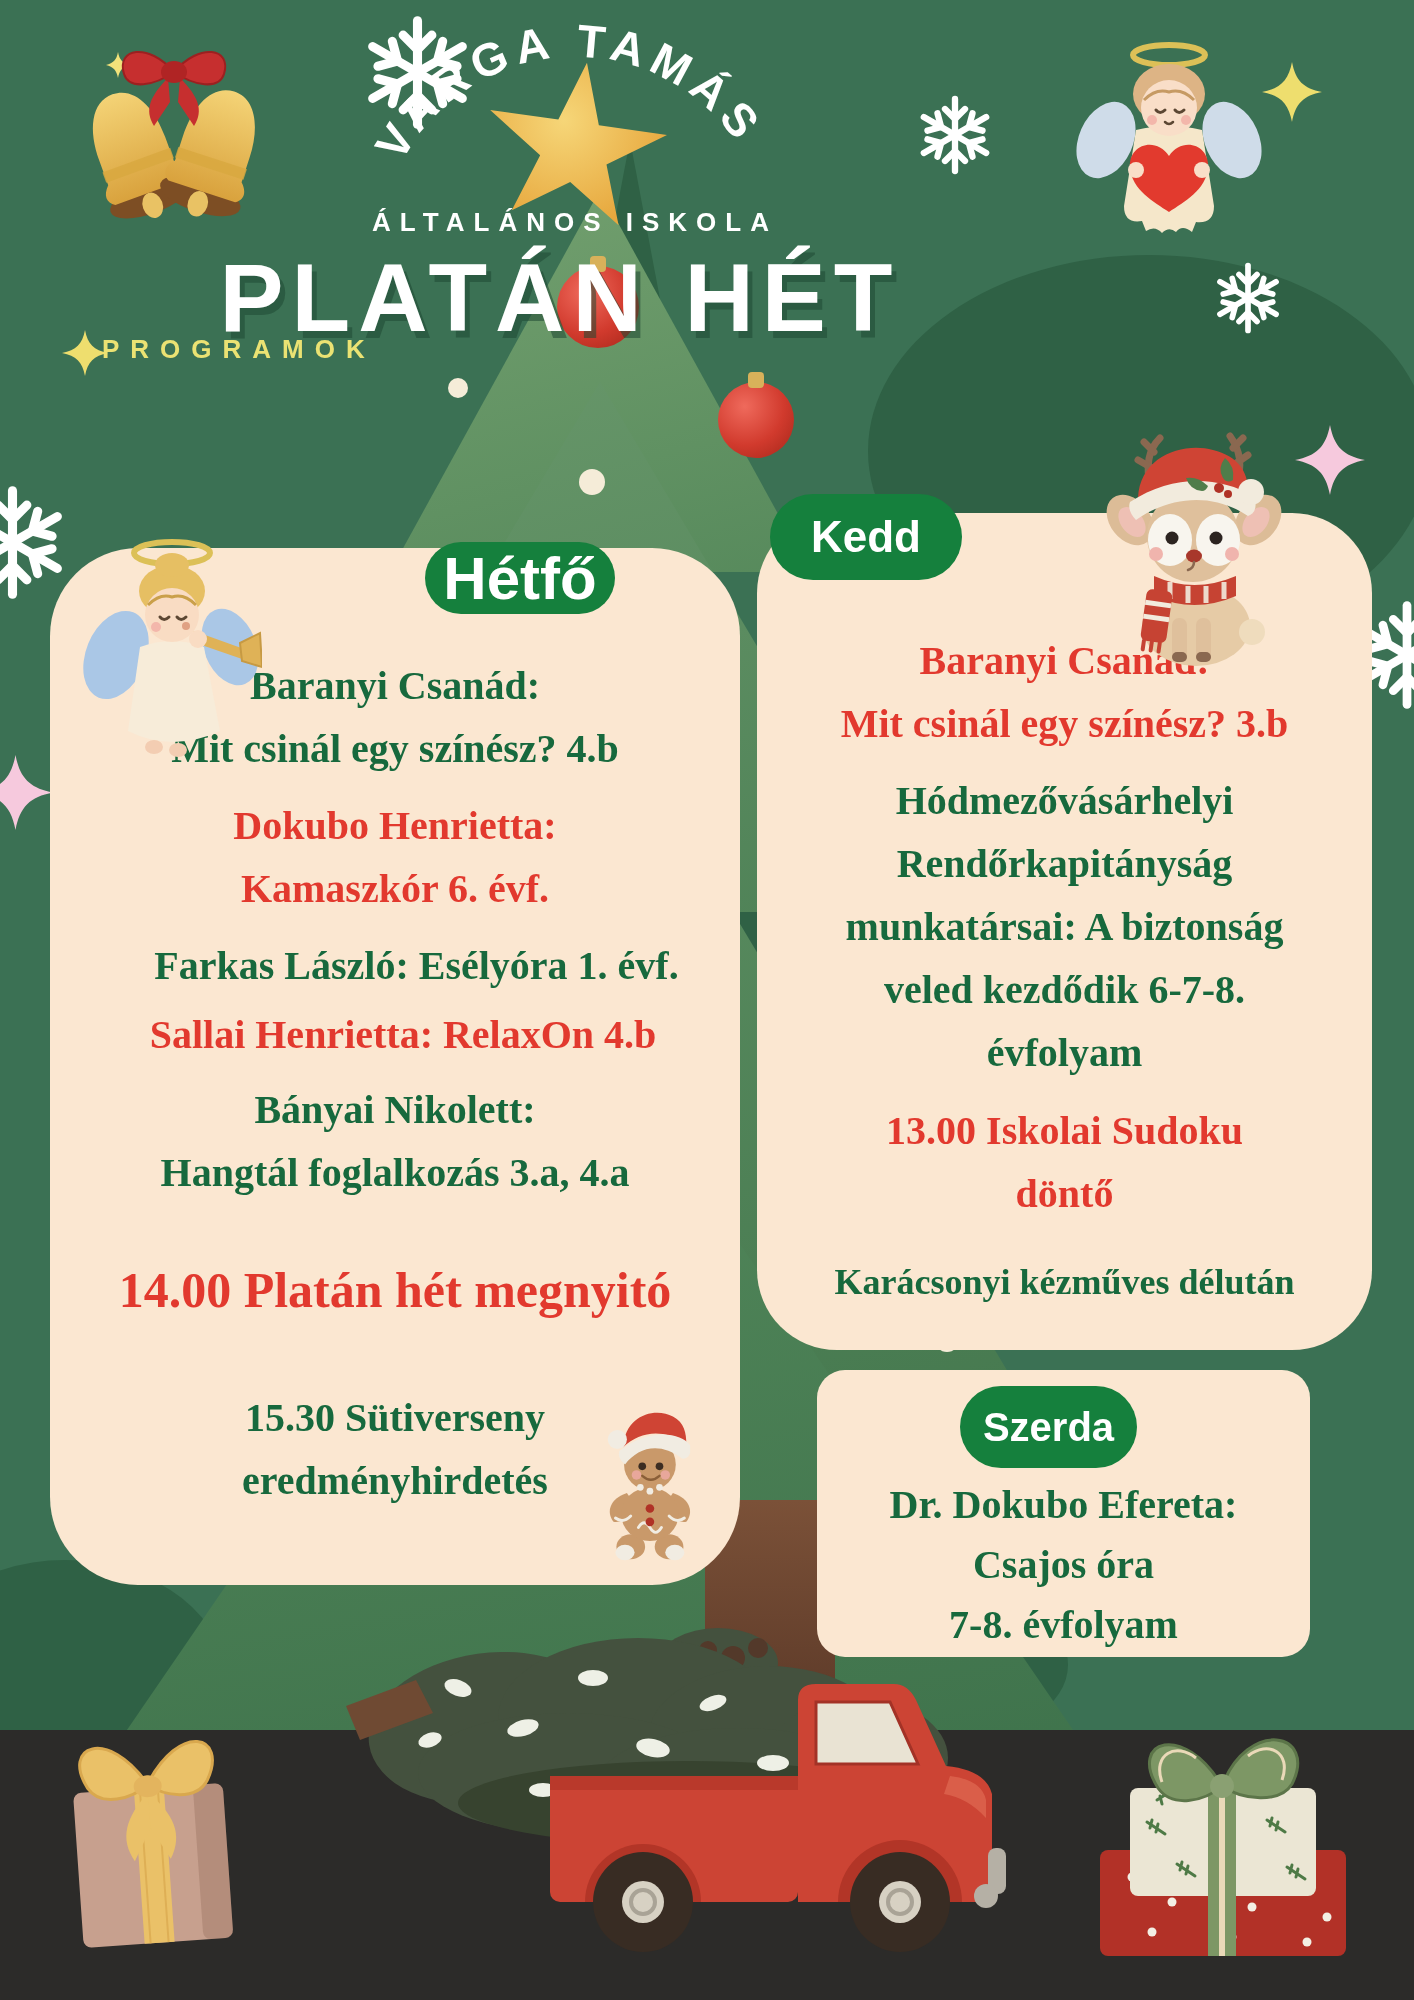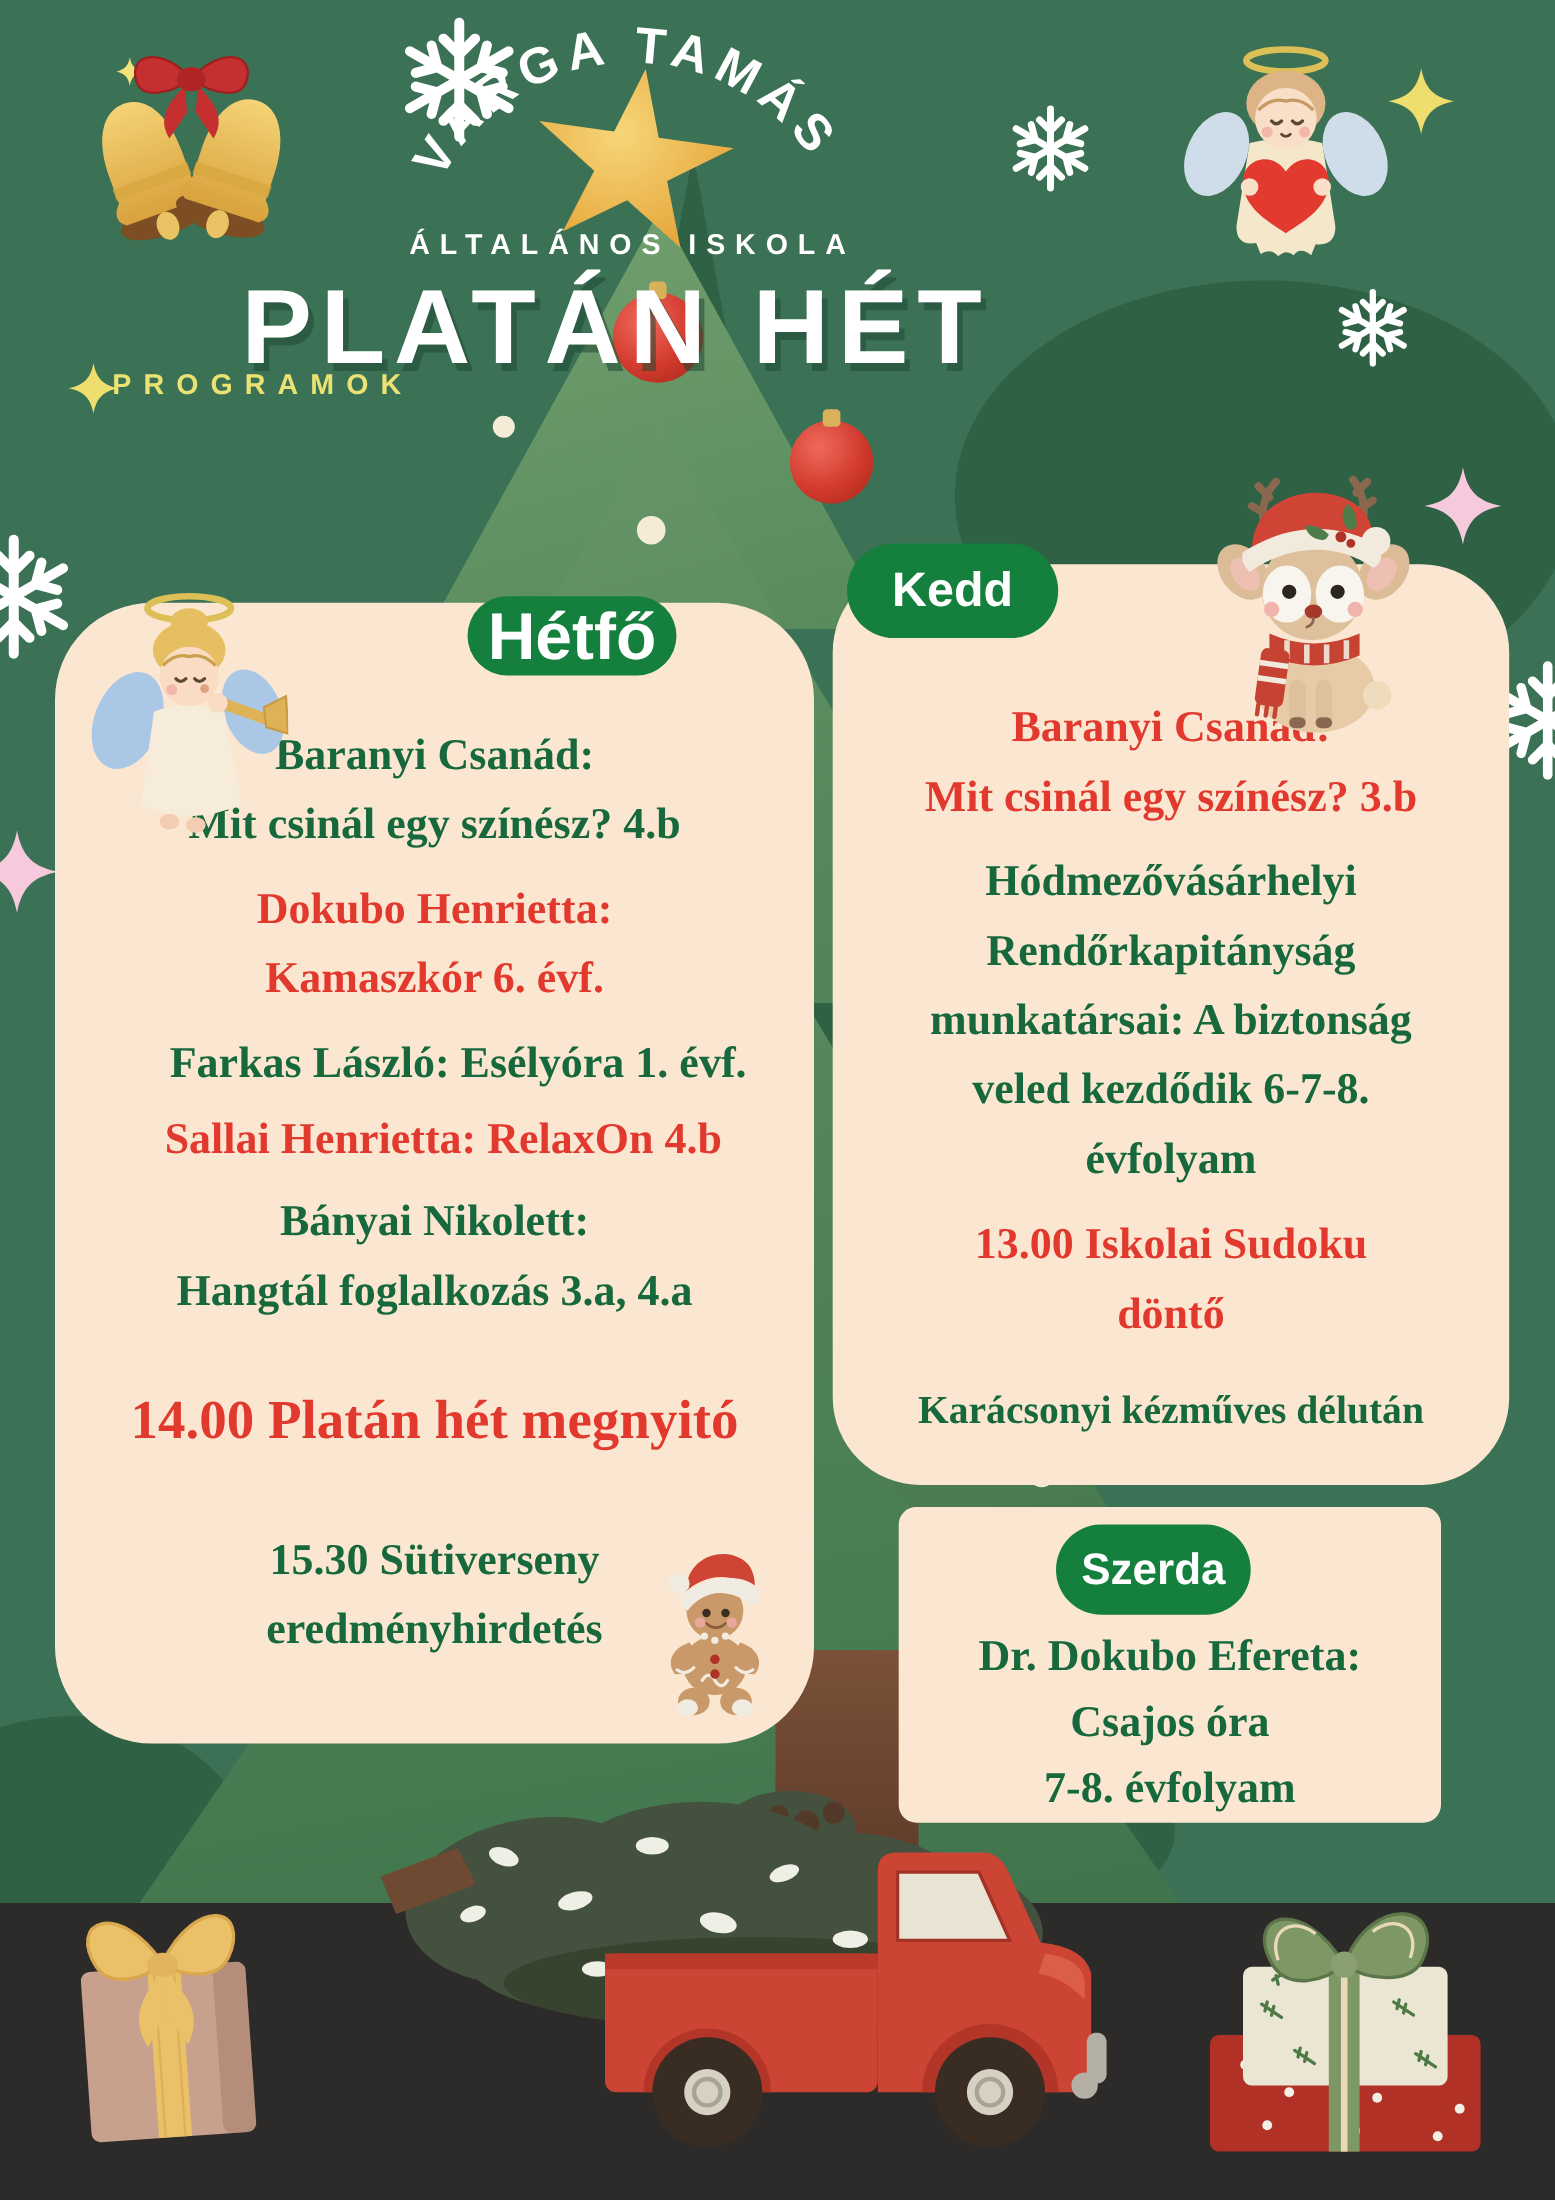--- a/index.html
+++ b/index.html
@@ -39,21 +39,21 @@
   #main-title{left:140px;top:243px;width:840px;text-align:center;color:#fff;
     font-size:96px;font-weight:700;letter-spacing:8px;z-index:6;
     text-shadow:5px 7px 0 rgba(31,73,51,.55);white-space:nowrap;}
   #subtitle{left:102px;top:334px;color:#ebe273;font-size:26px;font-weight:700;
     letter-spacing:11px;z-index:6;}
 
   
   .panel{position:absolute;background:#fbe7d1;z-index:5;}
   #panel-monday{left:50px;top:548px;width:690px;height:1037px;border-radius:88px;}
   #panel-tuesday{left:757px;top:513px;width:615px;height:837px;border-radius:80px;}
-  #panel-wednesday{left:817px;top:1370px;width:493px;height:287px;border-radius:16px;}
+  #panel-wednesday{left:817px;top:1370px;width:493px;height:287px;border-radius:28px;}
   .badge{position:absolute;background:#15803d;border-radius:999px;display:flex;
     align-items:center;justify-content:center;color:#fff;font-weight:700;z-index:7;}
   #badge-monday{left:425px;top:542px;width:190px;height:72px;font-size:60px;}
   #badge-tuesday{left:770px;top:494px;width:192px;height:86px;font-size:44px;}
   #badge-wednesday{left:960px;top:1386px;width:177px;height:82px;font-size:40px;}
 
   .lines{position:absolute;left:0;right:0;text-align:center;z-index:6;}
   #panel-monday .lines{top:106px;}
   #panel-tuesday .lines{top:116px;}
   #panel-wednesday .lines{top:105px;}

